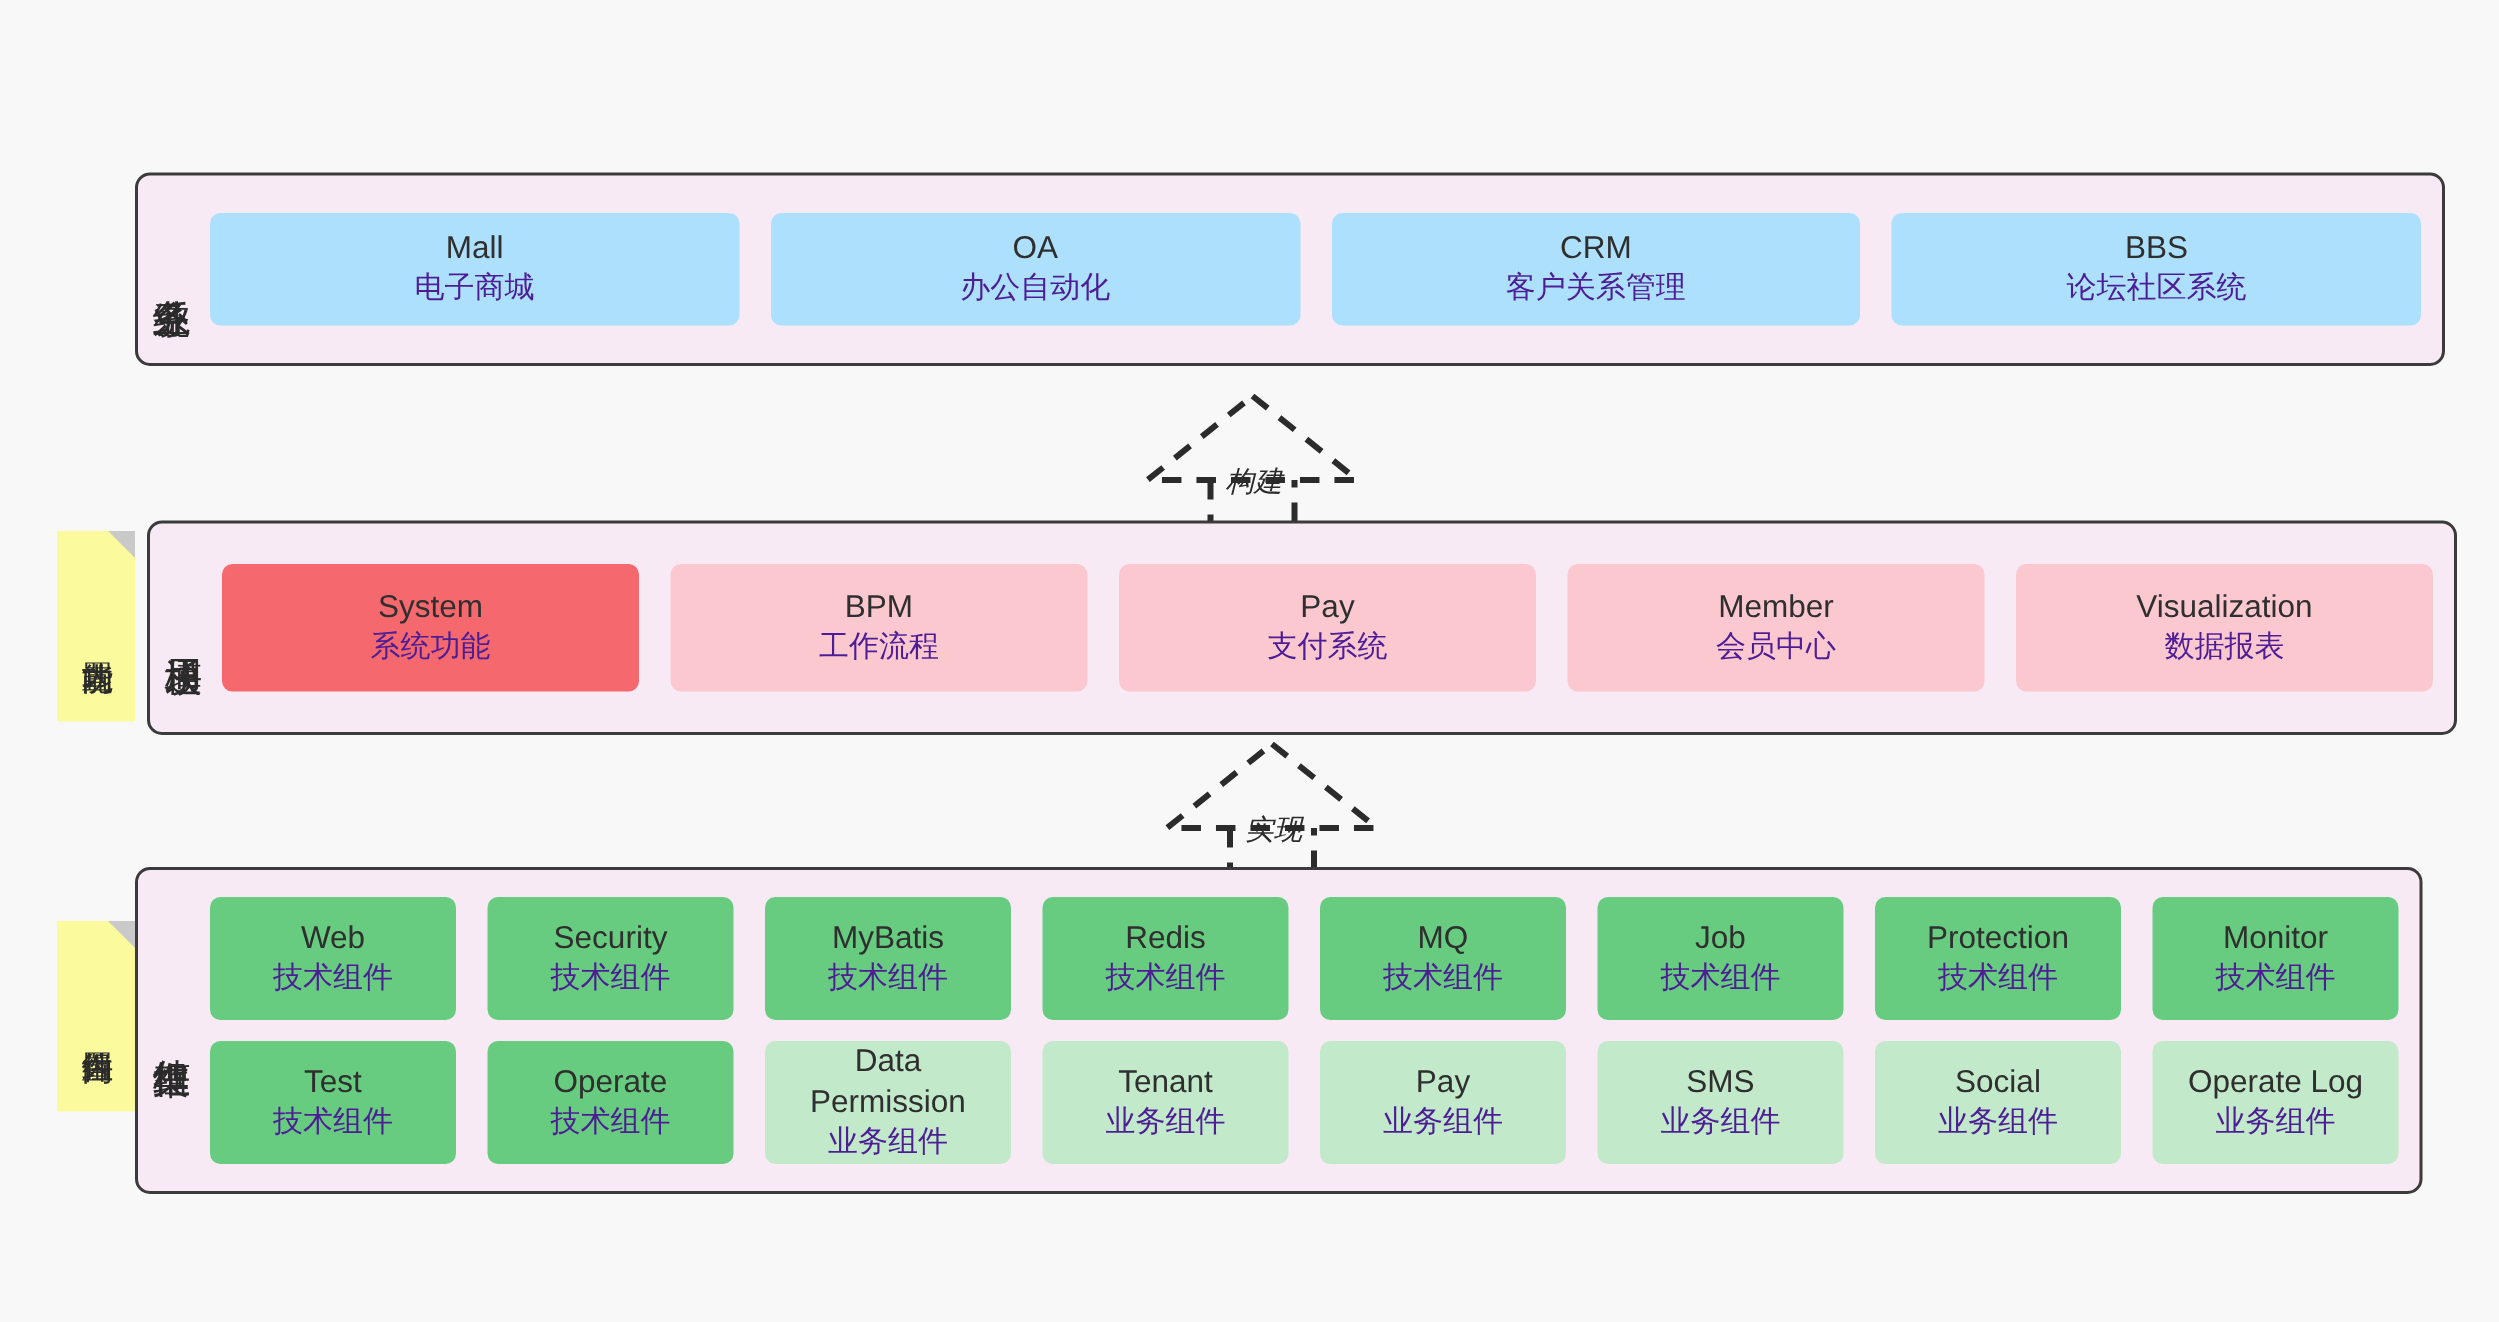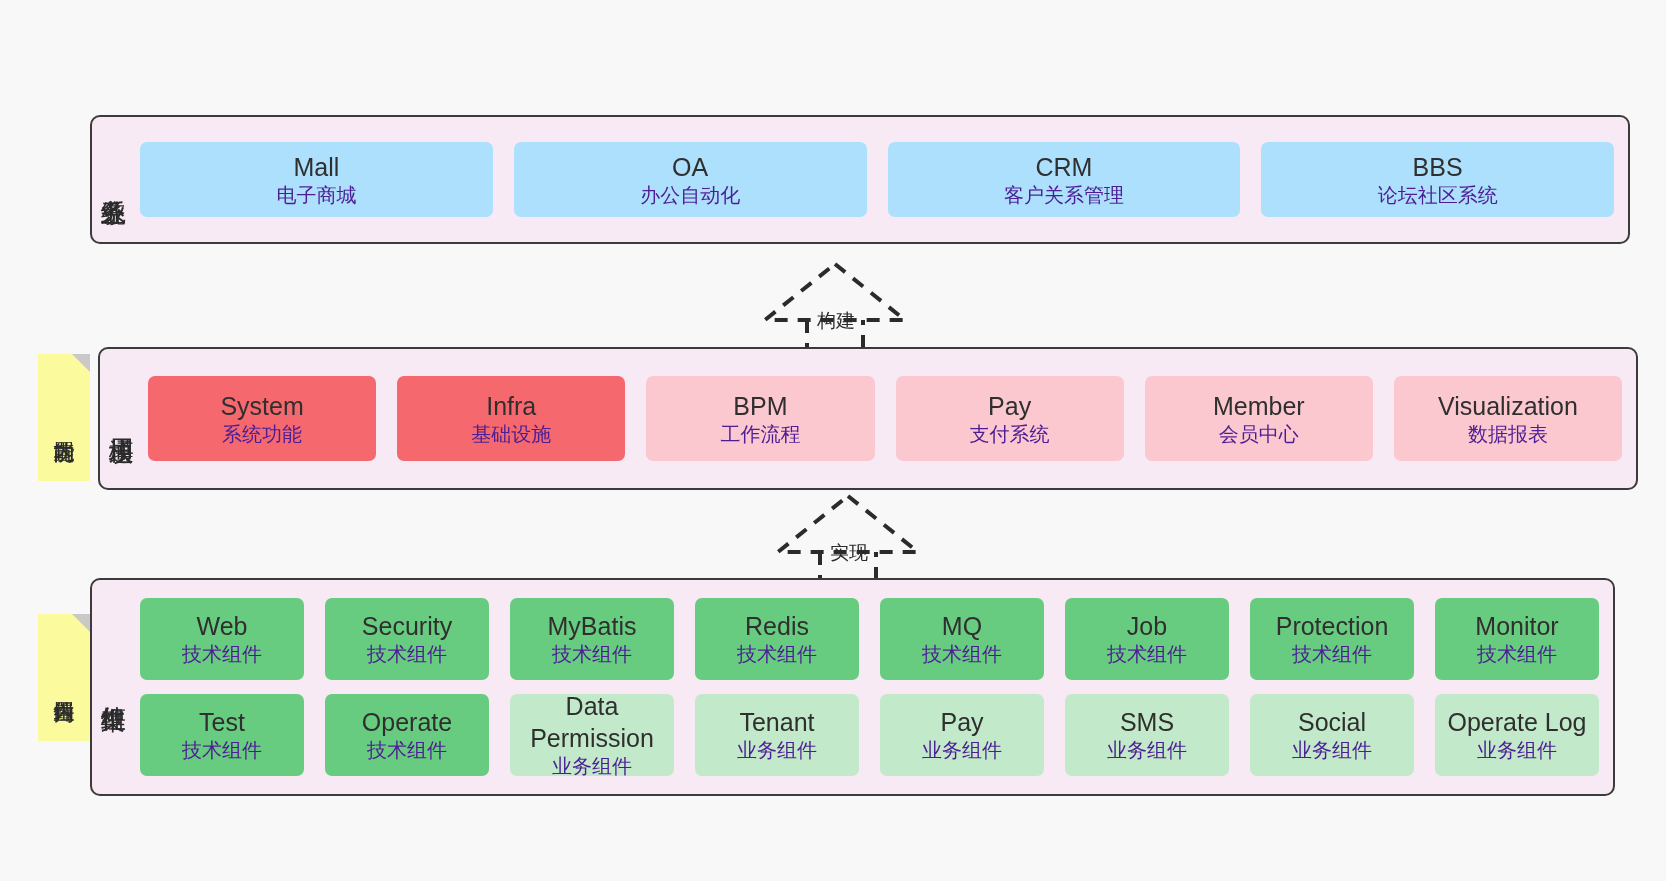--- a/index.html
+++ b/index.html
@@ -59,21 +59,21 @@
     border-radius:7px;
     display:flex;
     flex-direction:column;
     align-items:center;
     justify-content:center;
     text-align:center;
     box-sizing:border-box;
     padding:4px 6px;
     line-height:1.28;
   }
-  .node .t1{font-size:25px;color:#2f2f2f;}
+  .node .t1{font-size:21px;color:#2f2f2f;}
   .node .t2{font-size:20px;color:#4c1d95;}
   .h-bus{height:75px;}
   .h-mod{height:85px;}
   .h-comp{height:82px;}
 
   .c-blue{background:#ace0fd;}
   .c-red{background:#f5696e;}
   .c-pink{background:#fcc8d0;}
   .c-green{background:#67cc7f;}
   .c-lgreen{background:#c2e9ca;}
@@ -107,20 +107,21 @@
   
   .arrow{position:absolute;}
   .arrow svg{display:block;overflow:visible;}
   .arrow-label{
     position:absolute;
     font-size:19px;
     color:#2b2b2b;
     background:transparent;
     white-space:nowrap;
     user-select:none;
+    font-style:italic;
   }
 </style>
 </head>
 <body>
 
 <div id="canvas">
 
   <div class="layer" id="layer-business" style="left:90px; top:115px; width:1540px; height:129px;">
     <div class="layer-label">业务系统</div>
     <div class="layer-body">
@@ -160,24 +161,20 @@
     <span>内置功能</span>
   </div>
 
   <div class="layer" id="layer-modules" style="left:98px; top:347px; width:1540px; height:143px;">
     <div class="layer-label">通用模块</div>
     <div class="layer-body">
       <div class="row">
         <div class="node c-red h-mod">
           <div class="t1">System</div>
           <div class="t2">系统功能</div>
-        </div>
-        <div class="node c-red h-mod">
-          <div class="t1">Infra</div>
-          <div class="t2">基础设施</div>
         </div>
         <div class="node c-pink h-mod">
           <div class="t1">BPM</div>
           <div class="t2">工作流程</div>
         </div>
         <div class="node c-pink h-mod">
           <div class="t1">Pay</div>
           <div class="t2">支付系统</div>
         </div>
         <div class="node c-pink h-mod">

